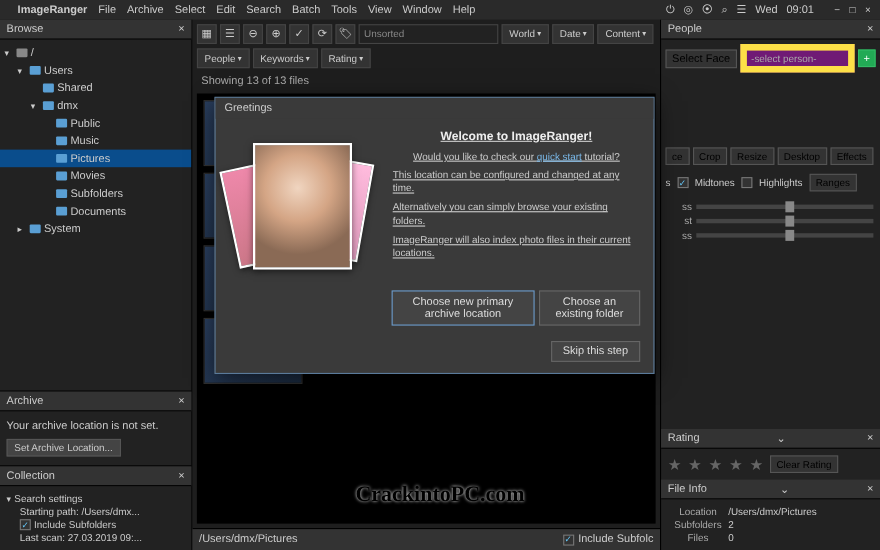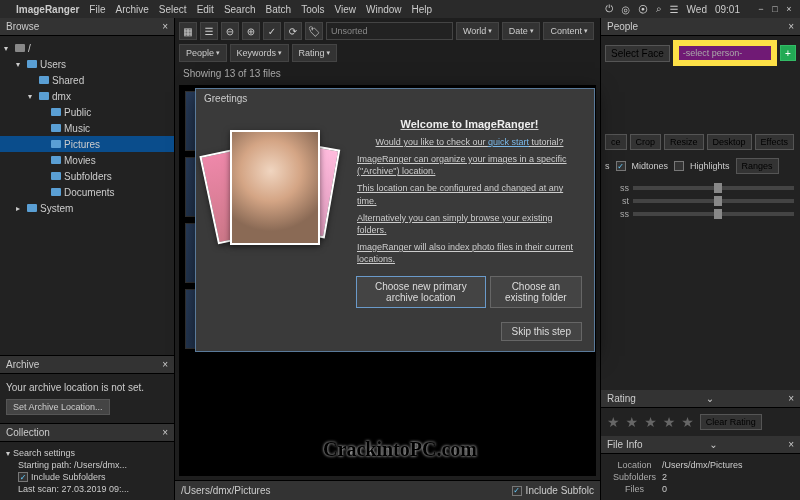--- a/index.html
+++ b/index.html
@@ -344,21 +344,20 @@
   <div class="modal-title">Greetings</div>
   <div class="modal-body">
     <div class="modal-img">
       <div class="stack s1"></div>
       <div class="stack s2"></div>
       <div class="stack s3"></div>
     </div>
     <div class="modal-text">
       <h3>Welcome to ImageRanger!</h3>
       <p class="center-p"><span>Would you like to check our </span><a>quick start</a><span> tutorial?</span></p>
-      <p>ImageRanger can organize your images in a specific ("Archive") location.</p>
       <p>This location can be configured and changed at any time.</p>
       <p>Alternatively you can simply browse your existing folders.</p>
       <p>ImageRanger will also index photo files in their current locations.</p>
     </div>
   </div>
   <div class="modal-btns">
     <button class="modal-btn primary">Choose new primary archive location</button>
     <button class="modal-btn">Choose an existing folder</button>
   </div>
   <div class="modal-footer">

